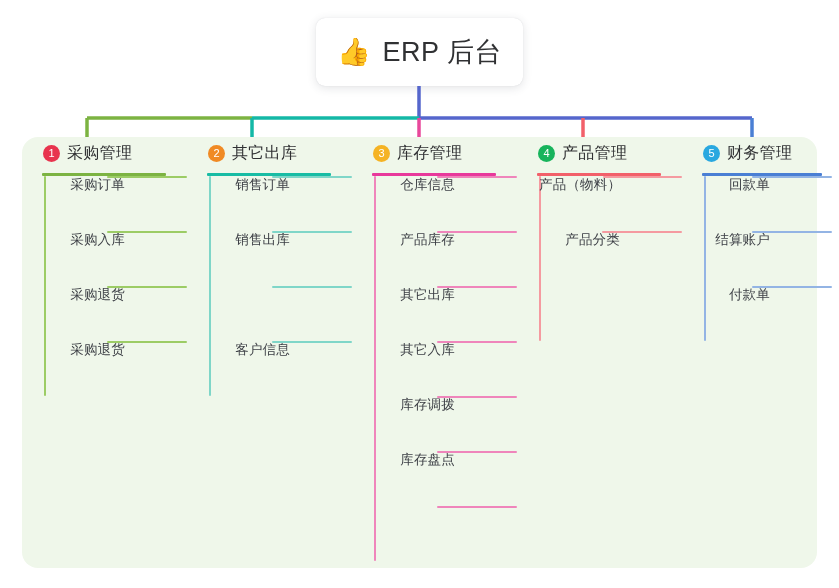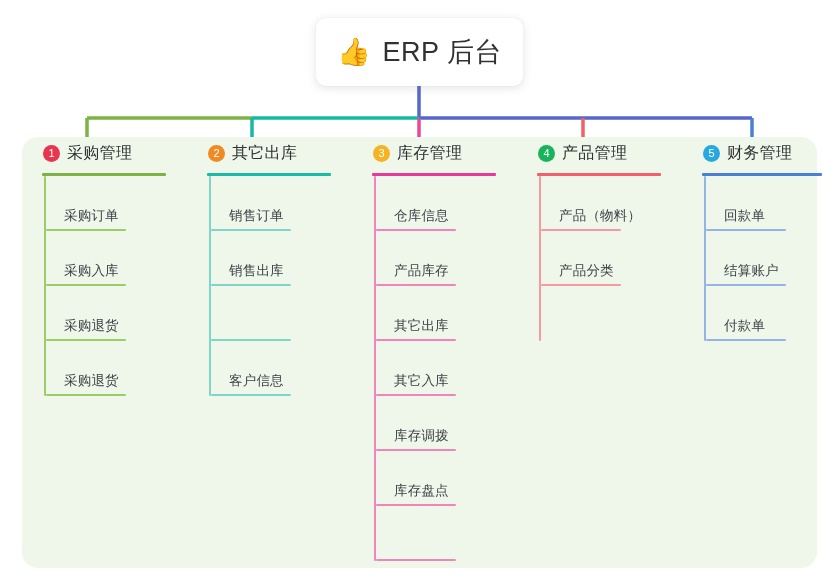--- a/index.html
+++ b/index.html
@@ -124,23 +124,22 @@
   .spine {
     position: absolute;
     left: 2px;
     top: 0;
     width: 2px;
     border-radius: 1px;
   }
   .item {
     position: relative;
     height: 55px;
-    padding-left: 20px;
     display: flex;
-    flex-direction: column;
+    flex-direction: row;
     justify-content: flex-end;
   }
   .item-label {
     font-size: 13.5px;
     color: #3c3f45;
     white-space: nowrap;
     padding-bottom: 4px;
     letter-spacing: 0.2px;
   }
   .item-rule {

